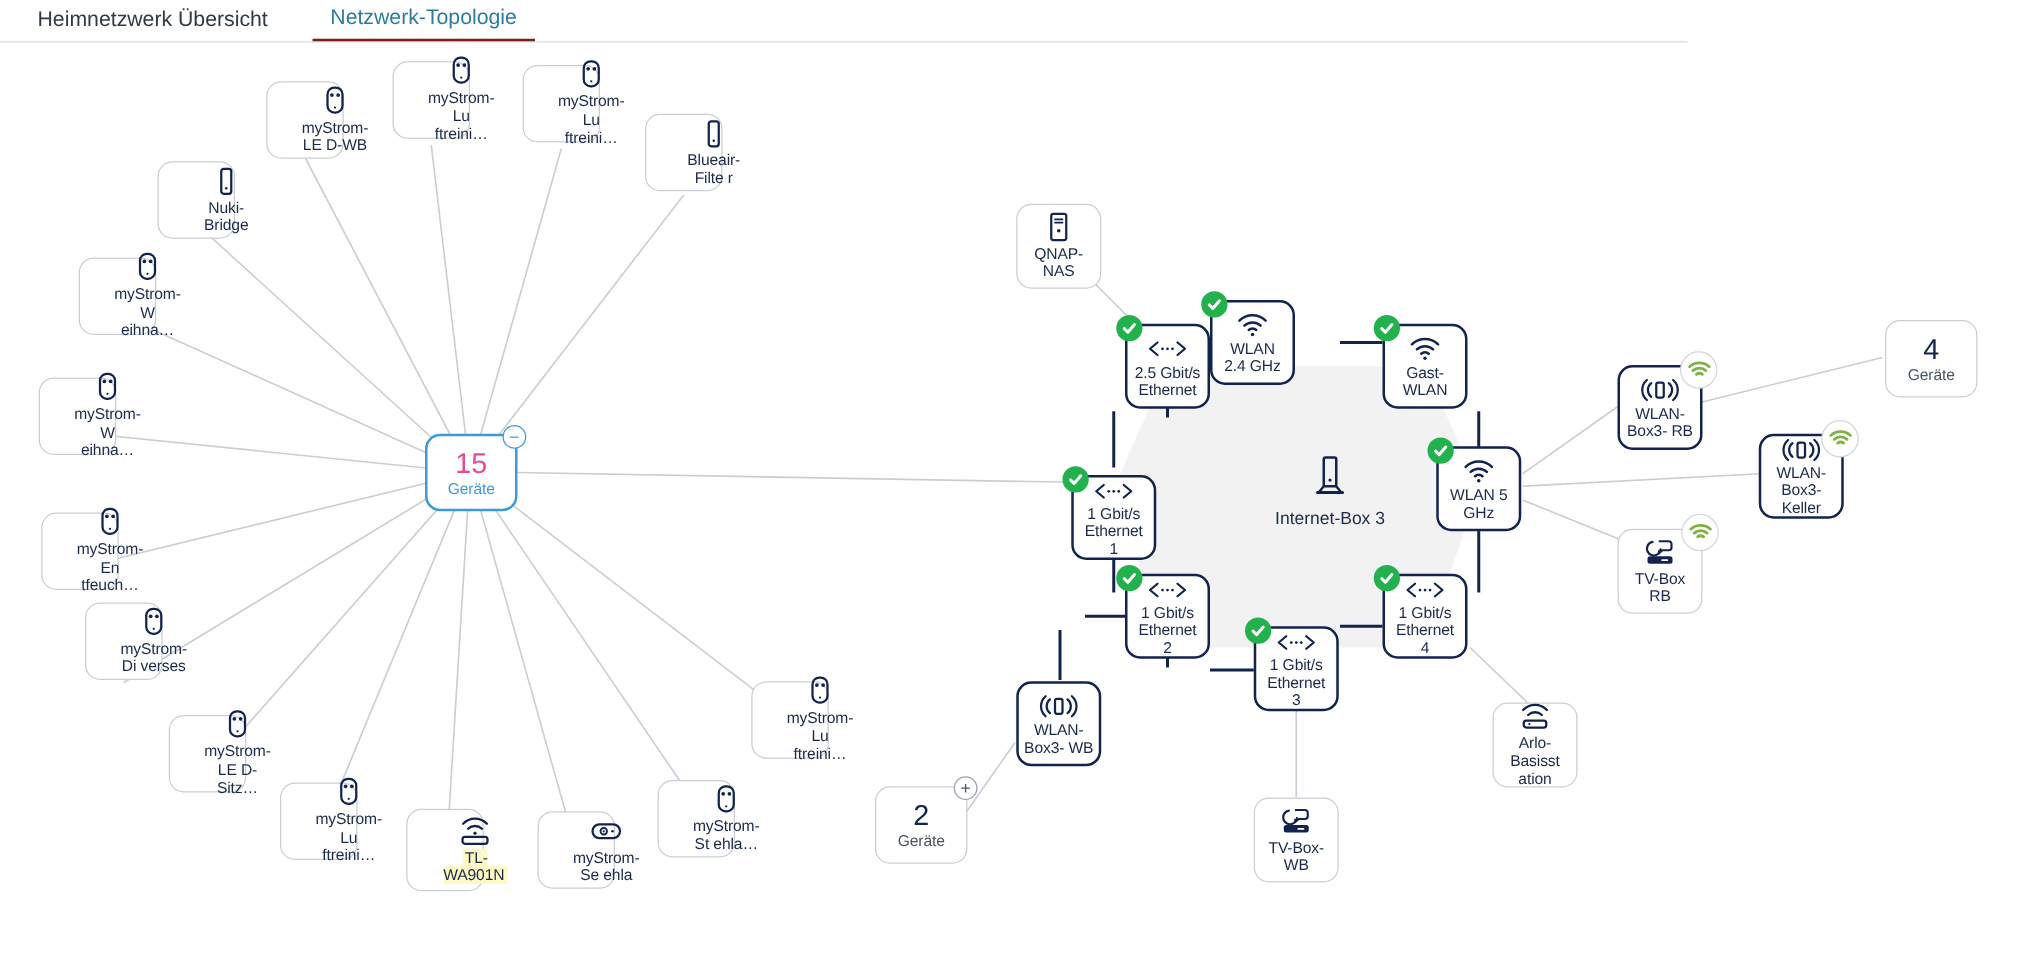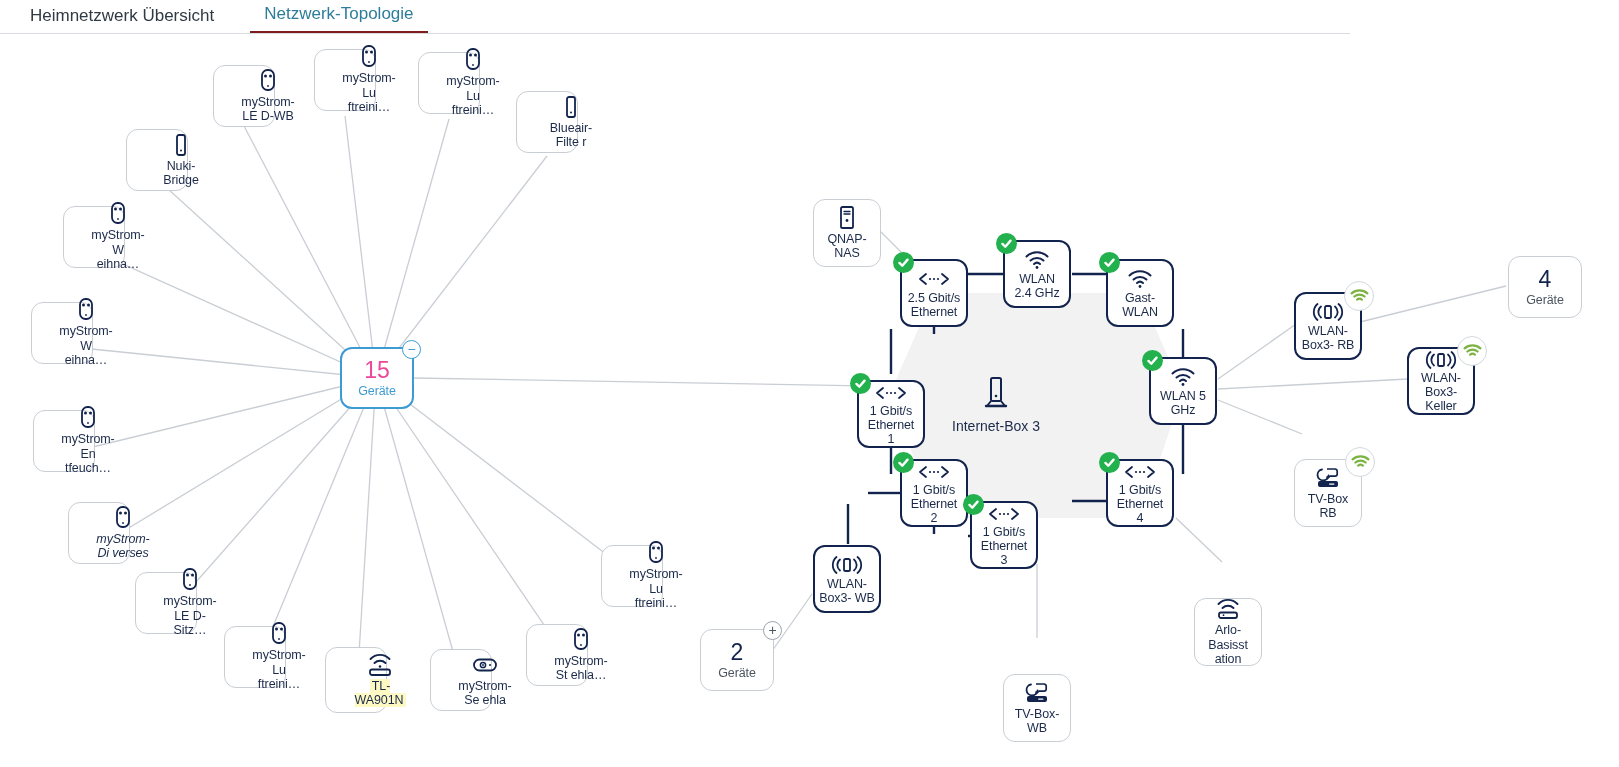--- a/index.html
+++ b/index.html
@@ -41,21 +41,21 @@
   
   .n-leaf { width:62px; height:62px; border:1px solid #c9ced4;padding-left:48px; }
   .n-leaf .ico { height:24px; margin-bottom:2px; }
 
   
   .n-infra { width:68px; height:68px; border:2px solid #12234d; }
   .n-infra .ico { height:22px; margin-bottom:1px; }
   .n-infra .lbl { font-size:12.5px; line-height:14px; }
 
   
-  .n-grey { width:68px; height:68px; border:1px solid #c9ced4;margin-top:36px; }
+  .n-grey { width:68px; height:68px; border:1px solid #c9ced4; }
   .n-grey .ico { height:24px; margin-bottom:2px; }
 
   
   .n-group {
     width:74px; height:62px; border:2px solid #3d9bd4; border-radius:12px;
     justify-content:center;
   }
   .n-group .cnt { font-size:23px; line-height:24px; color:#ec4899; font-weight:400; }
   .n-group .lbl { font-size:12.5px; color:#3d9bd4; margin-top:2px; }
   .n-group-grey { border:1px solid #c9ced4; }
@@ -145,22 +145,22 @@
         <line x1="891" y1="375" x2="891" y2="440"></line>
         <line x1="1183" y1="375" x2="1183" y2="440"></line>
         <line x1="934" y1="475" x2="934" y2="500"></line>
         <line x1="968" y1="502" x2="1003" y2="502"></line>
         <line x1="1072" y1="467" x2="1106" y2="467"></line>
         <line x1="848" y1="510" x2="848" y2="470"></line>
         <line x1="868" y1="459" x2="900" y2="459"></line>
       </g>
     </svg>
 
-    <div id="router" style="position:absolute; left:941px; top:330px; width:110px; height:70px;
-         display:flex; flex-direction:column; align-items:center; justify-content:flex-end;">
+    <div id="router" style="position:absolute; left:1009px; top:330px; width:110px; height:70px;
+         display:flex; flex-direction:column; align-items:center; justify-content:flex-start;">
       <span class="ico">
         <svg class="i" width="28" height="34" viewBox="0 0 28 34">
           <rect x="9" y="2" width="10" height="23" rx="1.5" fill="none" stroke="#12234d" stroke-width="2"></rect>
           <circle cx="14" cy="20" r="1.3" fill="#12234d"></circle>
           <path d="M4 30 H24" stroke="#12234d" stroke-width="2.4" stroke-linecap="round"></path>
           <path d="M9 25 L5 30 M19 25 L23 30" stroke="#12234d" stroke-width="2"></path>
         </svg>
       </span>
       <span style="font-size:14px; color:#1b2a4a; margin-top:8px;">Internet-Box 3</span>
     </div>
@@ -197,21 +197,21 @@
           <path d="M9 3 L3 8 L9 13 M25 3 L31 8 L25 13" fill="none" stroke="#12234d" stroke-width="1.8" stroke-linecap="round" stroke-linejoin="round"></path>
           <circle cx="13" cy="8" r="1.1" fill="#12234d"></circle>
             <circle cx="17" cy="8" r="1.1" fill="#12234d"></circle>
             <circle cx="21" cy="8" r="1.1" fill="#12234d"></circle>
         </svg>
       </span>
       <span class="lbl">2.5 Gbit/s
 Ethernet</span>
     </div>
 
-    <div class="node n-infra" style="left:1003px; top:206px;">
+    <div class="node n-infra" style="left:968px; top:206px;">
       <div class="badge badge-check">
         <svg class="i" viewBox="0 0 16 16">
             <polyline points="3,8.5 6.5,12 13,4.5" fill="none" stroke="#fff" stroke-width="2.4" stroke-linecap="round" stroke-linejoin="round"></polyline>
           </svg>
       </div>
       <span class="ico">
         <svg class="i" width="26" height="20" viewBox="0 0 26 20">
           <path d="M2.5 6.5 A15 15 0 0 1 23.5 6.5" fill="none" stroke="#12234d" stroke-width="2" stroke-linecap="round"></path>
           <path d="M6.5 10.5 A9.5 9.5 0 0 1 19.5 10.5" fill="none" stroke="#12234d" stroke-width="2" stroke-linecap="round"></path>
           <path d="M10 14 A4.5 4.5 0 0 1 16 14" fill="none" stroke="#12234d" stroke-width="2" stroke-linecap="round"></path>
@@ -286,21 +286,21 @@
           <path d="M9 3 L3 8 L9 13 M25 3 L31 8 L25 13" fill="none" stroke="#12234d" stroke-width="1.8" stroke-linecap="round" stroke-linejoin="round"></path>
           <circle cx="13" cy="8" r="1.1" fill="#12234d"></circle>
             <circle cx="17" cy="8" r="1.1" fill="#12234d"></circle>
             <circle cx="21" cy="8" r="1.1" fill="#12234d"></circle>
         </svg>
       </span>
       <span class="lbl">1 Gbit/s
 Ethernet 2</span>
     </div>
 
-    <div class="node n-infra" style="left:970px; top:467px;">
+    <div class="node n-infra" style="left:1003px; top:467px;">
       <div class="badge badge-check">
         <svg class="i" viewBox="0 0 16 16">
             <polyline points="3,8.5 6.5,12 13,4.5" fill="none" stroke="#fff" stroke-width="2.4" stroke-linecap="round" stroke-linejoin="round"></polyline>
           </svg>
       </div>
       <span class="ico">
         <svg class="i" width="34" height="16" viewBox="0 0 34 16">
           <path d="M9 3 L3 8 L9 13 M25 3 L31 8 L25 13" fill="none" stroke="#12234d" stroke-width="1.8" stroke-linecap="round" stroke-linejoin="round"></path>
           <circle cx="13" cy="8" r="1.1" fill="#12234d"></circle>
             <circle cx="17" cy="8" r="1.1" fill="#12234d"></circle>
@@ -477,21 +477,21 @@
           <rect x="3" y="2" width="12" height="20" rx="5.5" fill="none" stroke="#12234d" stroke-width="1.8"></rect>
           <circle cx="6.5" cy="8" r="1.5" fill="#12234d"></circle>
             <circle cx="11.5" cy="8" r="1.5" fill="#12234d"></circle>
           <circle cx="9" cy="18" r=".9" fill="#12234d"></circle>
         </svg>
       </span>
       <span class="lbl">myStrom-En
 tfeuch…</span>
     </div>
 
-    <div class="node n-leaf" style="left:68px; top:468px;font-style:italic;">
+    <div class="node n-leaf" style="left:68px; top:448px;">
       <span class="ico">
         <svg class="i" width="18" height="26" viewBox="0 0 18 26">
           <rect x="3" y="2" width="12" height="20" rx="5.5" fill="none" stroke="#12234d" stroke-width="1.8"></rect>
           <circle cx="6.5" cy="8" r="1.5" fill="#12234d"></circle>
             <circle cx="11.5" cy="8" r="1.5" fill="#12234d"></circle>
           <circle cx="9" cy="18" r=".9" fill="#12234d"></circle>
         </svg>
       </span>
       <span class="lbl">myStrom-Di
 verses</span>

